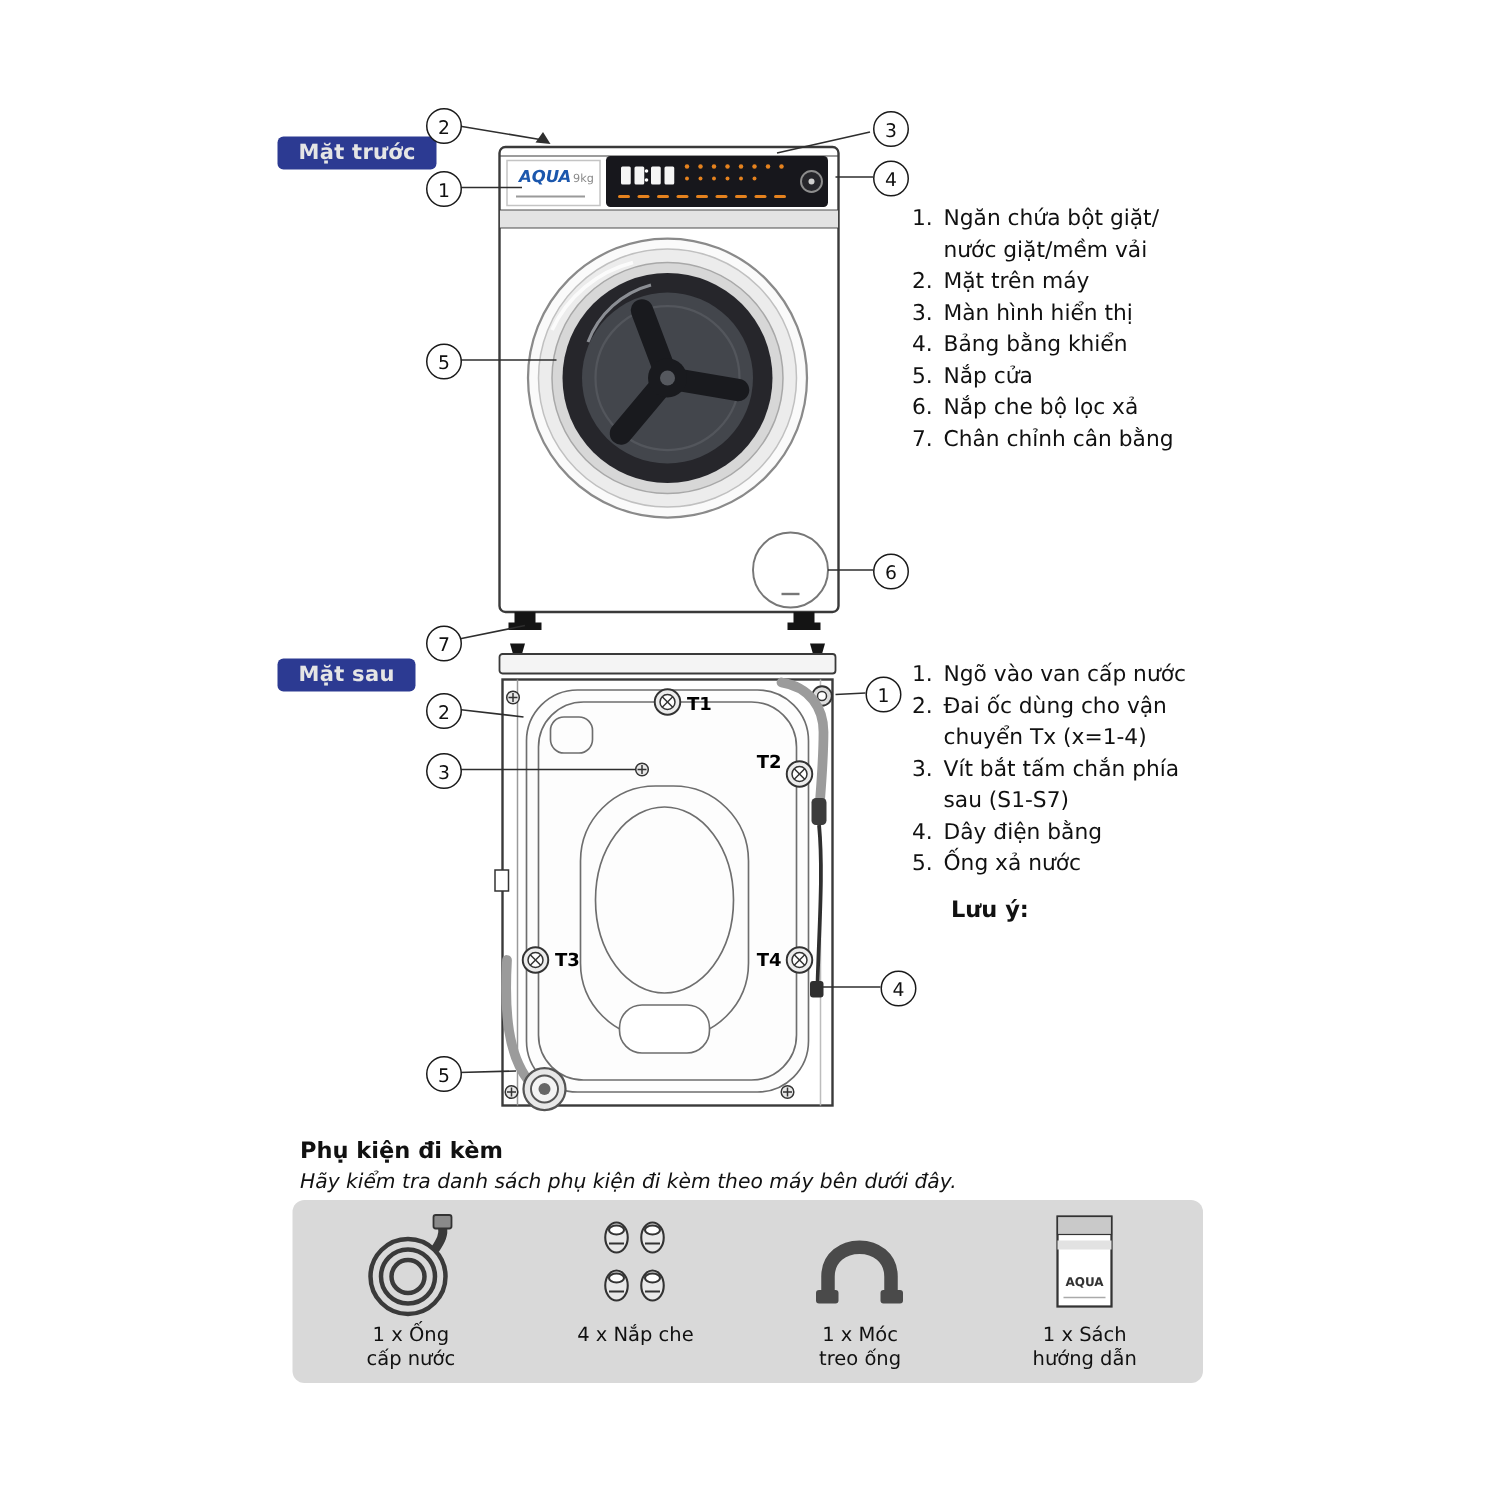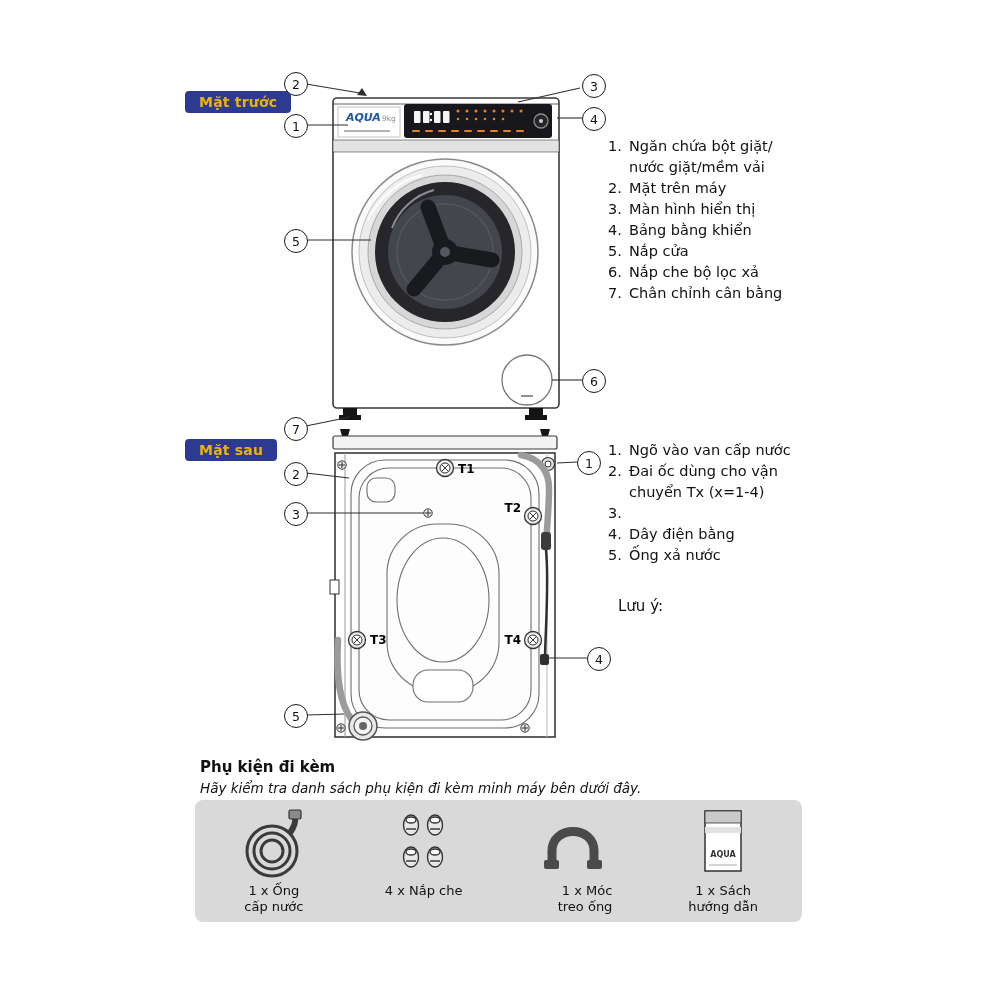--- a/index.html
+++ b/index.html
@@ -1,42 +1,42 @@
 <!DOCTYPE html>
 <html><head>
 <meta charset="utf-8">
 <style>
   html,body{margin:0;padding:0;background:#fff;}
   .page{position:relative;width:1000px;height:1000px;background:#fff;overflow:hidden;
         font-family:"DejaVu Sans","Liberation Sans",sans-serif;color:#111;}
-  .badge{position:absolute;background:#2c3a92;color:#eab308;font-size:14px;font-weight:bold;
+  .badge{position:absolute;background:#2c3a92;color:#e5e5e5;font-size:14px;font-weight:bold;
          padding:3px 14px;border-radius:4px;letter-spacing:.2px;}
   .badge-front{left:185px;top:91px;}
   .badge-back{left:185px;top:439px;}
   .callout{position:absolute;width:22px;height:22px;border:1.4px solid #1a1a1a;border-radius:50%;
            background:#fff;display:flex;align-items:center;justify-content:center;
            font-size:12.5px;font-weight:500;z-index:5;}
   .plist{position:absolute;font-size:14.5px;line-height:21px;}
   .plist .li{display:flex;gap:4px;}
   .plist .num{min-width:17px;}
   .front-list{left:608px;top:136px;width:175px;}
   .back-list{left:608px;top:440px;width:185px;}
   .note{position:absolute;left:618px;top:597px;width:200px;}
-  .note-title{font-weight:normal;font-size:15px;margin-bottom:5px;}
+  .note-title{font-weight:bold;font-size:15px;margin-bottom:5px;margin-left:16px;}
   .note-text{font-weight:bold;font-style:italic;font-size:14.5px;line-height:21px;}
   .acc-title{position:absolute;left:200px;top:758px;font-weight:bold;font-size:15px;}
   .acc-subtitle{position:absolute;left:200px;top:780px;font-style:italic;font-size:13.5px;}
   .acc-box{position:absolute;left:195px;top:800px;width:607px;height:122px;background:#d9d9d9;
            border-radius:8px;display:flex;align-items:stretch;padding:6px 4px;box-sizing:border-box;}
   .acc-item{flex:1;display:flex;flex-direction:column;align-items:center;justify-content:flex-start;}
   .acc-icon{height:76px;display:flex;align-items:center;justify-content:center;}
   .acc-label{text-align:center;font-size:13px;line-height:15.5px;margin-top:1px;}
   .acc-item:nth-child(1) .acc-label{max-width:72px;}
   .acc-item:nth-child(2) .acc-label{max-width:110px;}
-  .acc-item:nth-child(3) .acc-label{max-width:78px;text-align:right;}
+  .acc-item:nth-child(3) .acc-label{max-width:78px;}
   .acc-item:nth-child(4) .acc-label{max-width:90px;}
   .acc-item:nth-child(5) .acc-label{max-width:110px;}
   .acc-item:nth-child(6) .acc-label{max-width:90px;}
   svg{position:absolute;}
   .overlay{left:0;top:0;pointer-events:none;z-index:4;}
 </style>
 </head>
 <body>
 
 <div class="page">
@@ -287,37 +287,38 @@
     <div class="li">
         <span class="num">1.</span>
         <span class="txt">Ngõ vào van cấp nước</span>
       </div>
     <div class="li">
         <span class="num">2.</span>
         <span class="txt">Đai ốc dùng cho vận chuyển Tx (x=1-4)</span>
       </div>
     <div class="li">
         <span class="num">3.</span>
+        <span class="txt">Vít bắt tấm chắn phía sau (S1-S7)</span>
       </div>
     <div class="li">
         <span class="num">4.</span>
         <span class="txt">Dây điện bằng</span>
       </div>
     <div class="li">
         <span class="num">5.</span>
         <span class="txt">Ống xả nước</span>
       </div>
   </div>
 
   <div class="note">
     <div class="note-title">Lưu ý:</div>
   </div>
 
   <div class="acc-title">Phụ kiện đi kèm</div>
-  <div class="acc-subtitle">Hãy kiểm tra danh sách phụ kiện đi kèm minh máy bên dưới đây.</div>
+  <div class="acc-subtitle">Hãy kiểm tra danh sách phụ kiện đi kèm theo máy bên dưới đây.</div>
 
   <div class="acc-box">
 
     <div class="acc-item">
       <div class="acc-icon">
         <svg style="position:static" width="70" height="74" viewBox="0 0 70 74">
           <circle cx="33" cy="44" r="25" fill="none" stroke="#3a3a3a" stroke-width="3"></circle>
           <circle cx="33" cy="44" r="18" fill="none" stroke="#3a3a3a" stroke-width="3"></circle>
           <circle cx="33" cy="44" r="11" fill="none" stroke="#3a3a3a" stroke-width="3"></circle>
           <path d="M 51,26 C 55,20 57,16 56,11" stroke="#3a3a3a" stroke-width="6" fill="none"></path>

